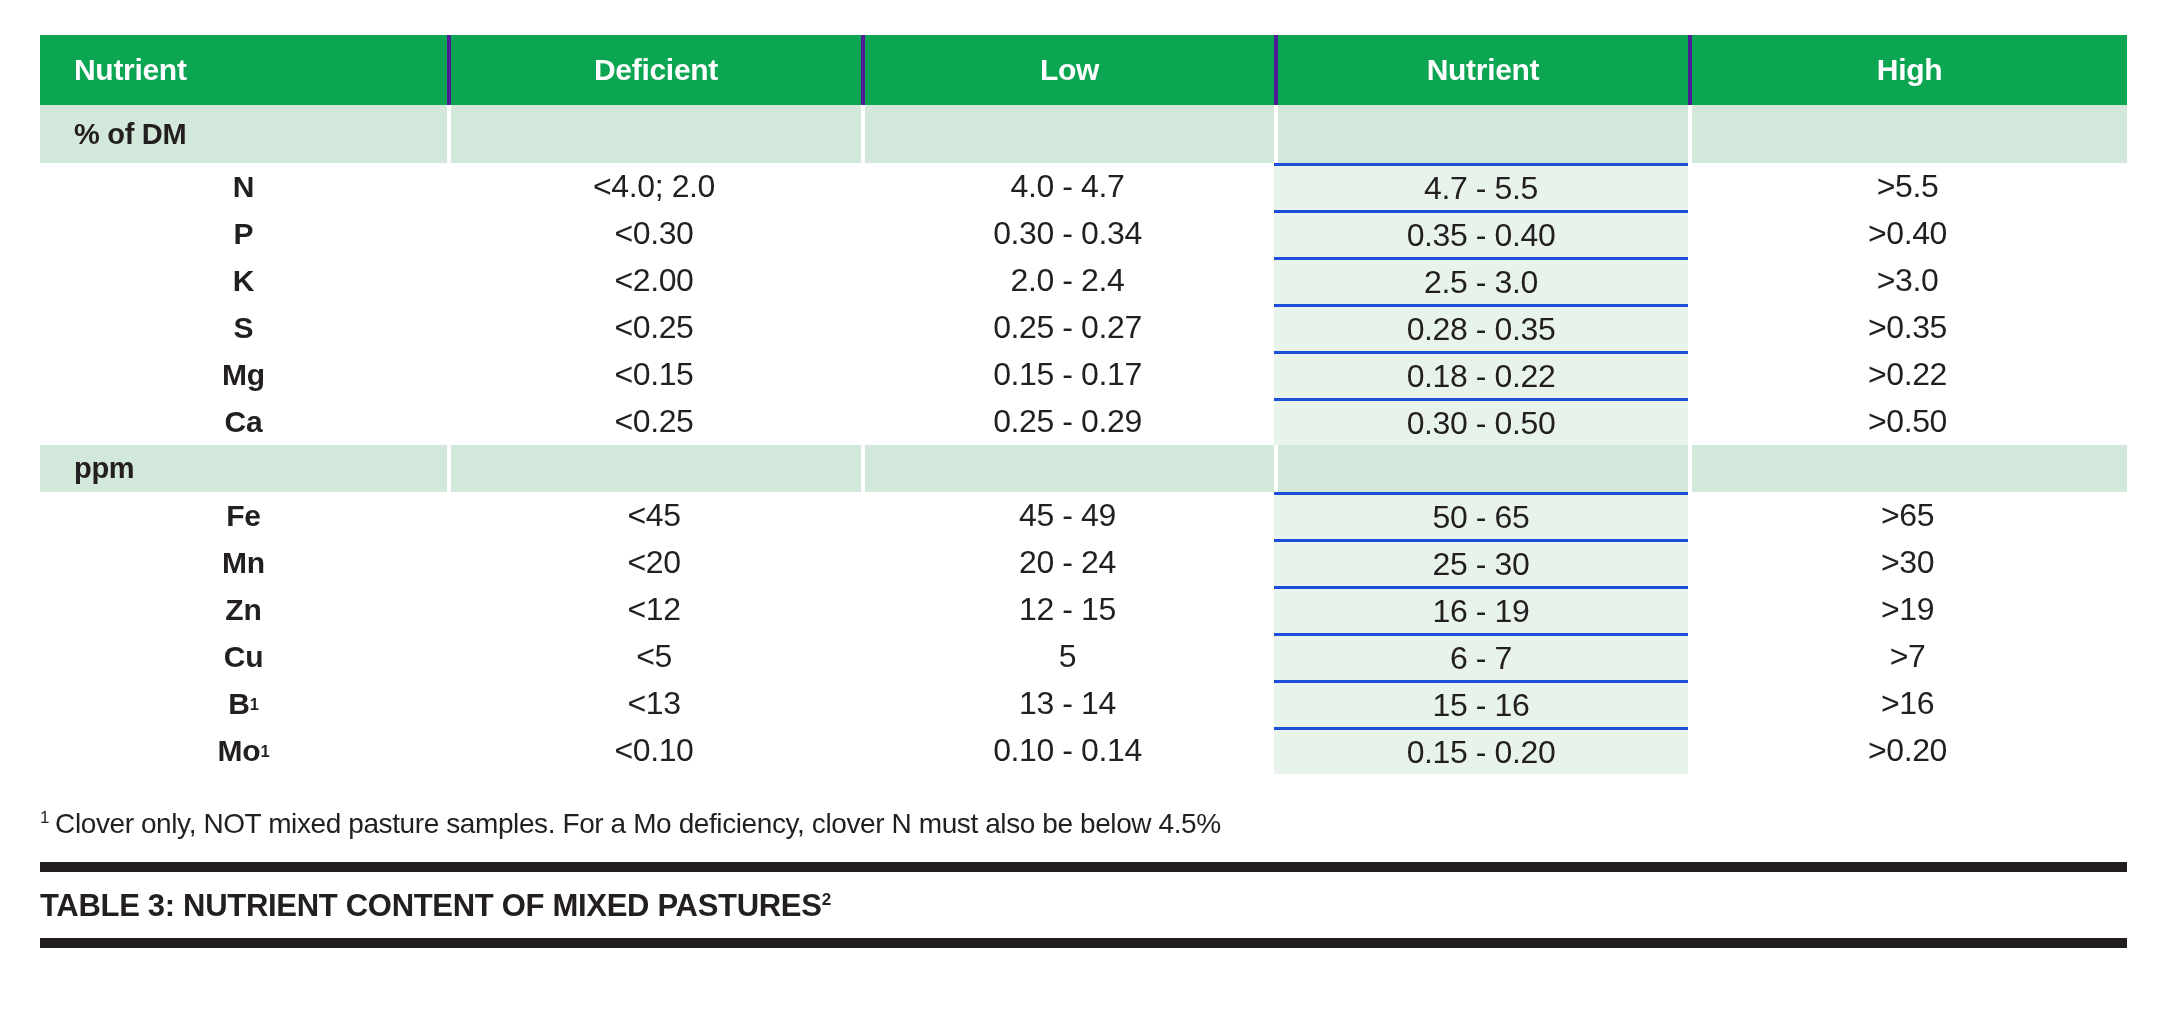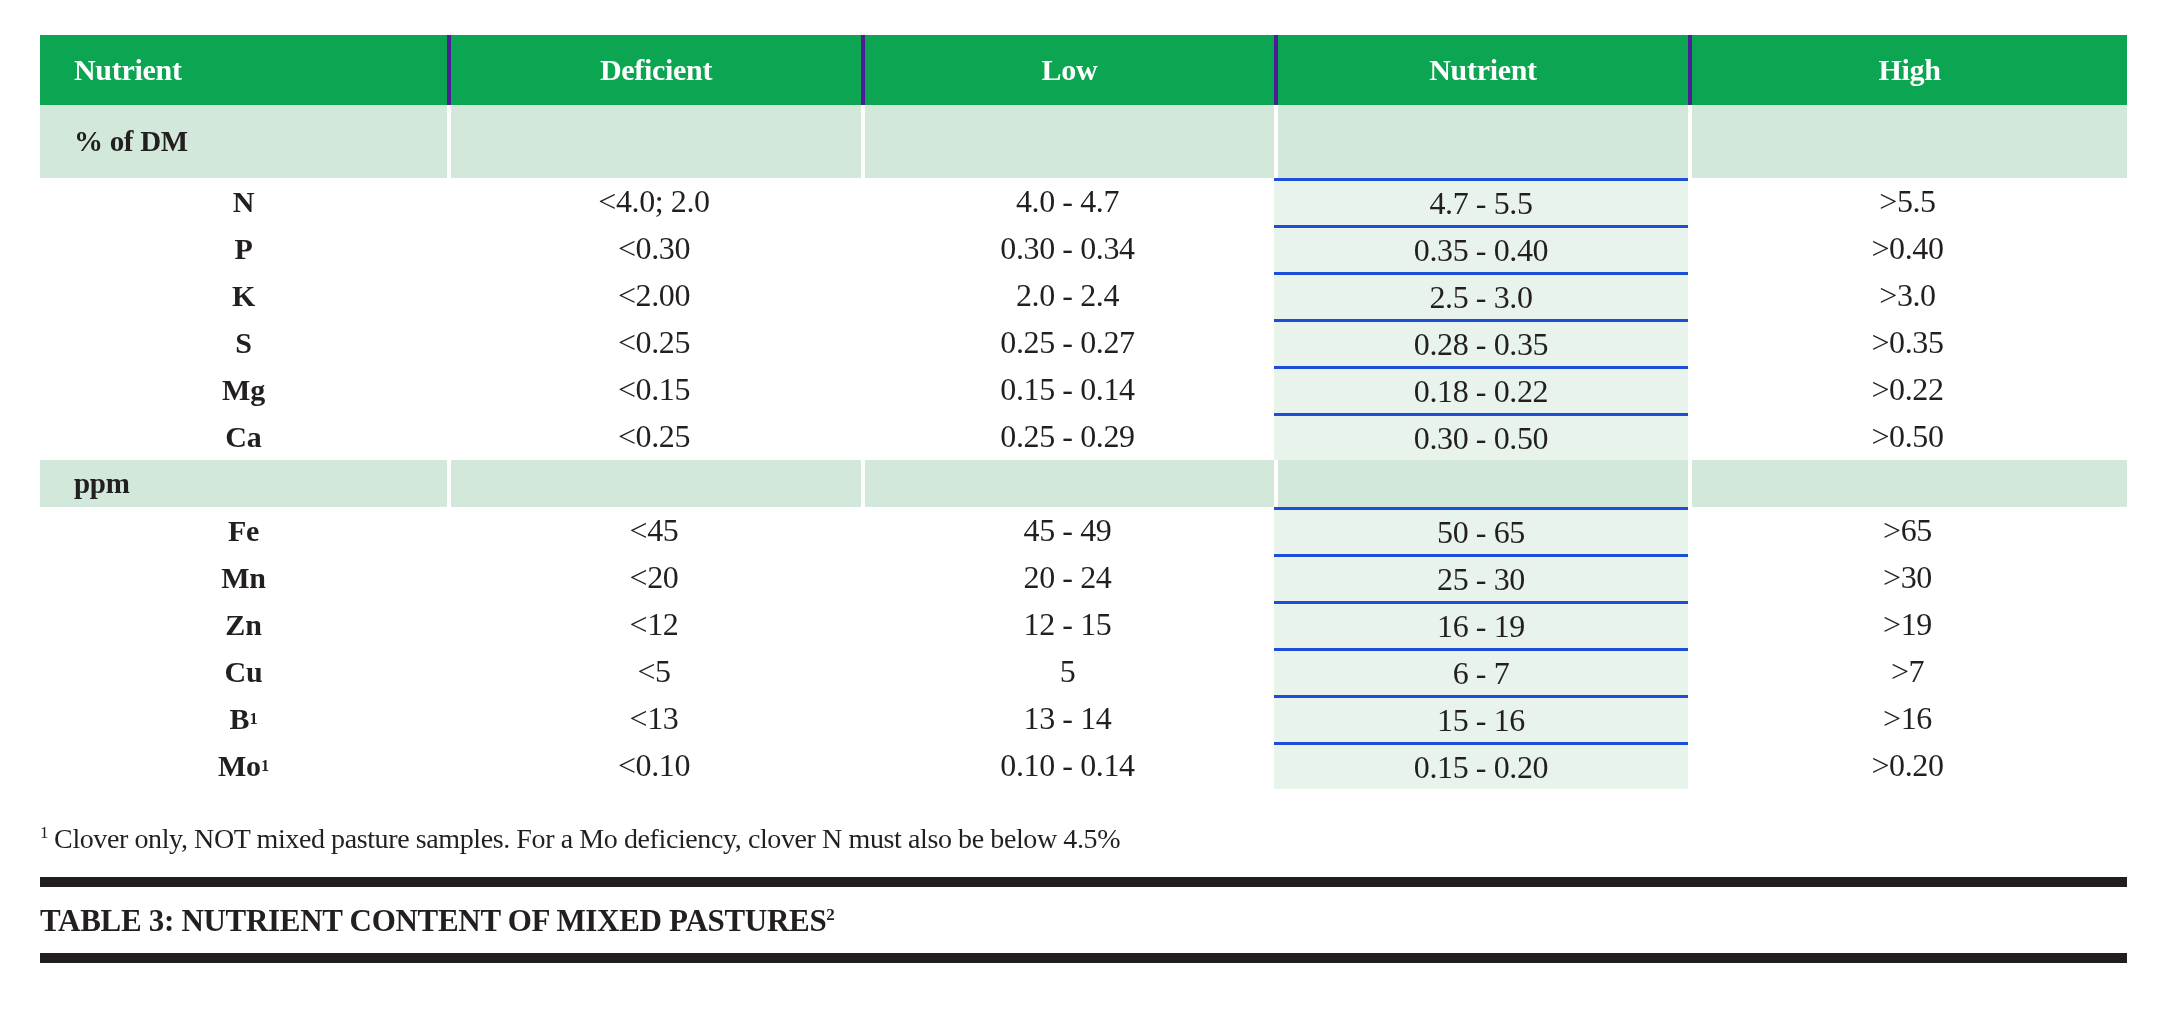--- a/index.html
+++ b/index.html
@@ -7,21 +7,21 @@
     --band:#d2e8da;
     --tint:#e7f3eb;
     --ink:#231f20;
     --rule:#221e1f;
   }
   html,body{margin:0;padding:0;background:#fff;}
   .page{
     position:relative;
     width:2169px;height:1010px;
     background:#fff;
-    font-family:Liberation Serif, serif;
+    font-family:Liberation Sans, sans-serif;
     color:var(--ink);
     overflow:hidden;
   }
   .content{position:absolute;left:40px;top:35px;width:2087px;}
   .grid{display:grid;grid-template-columns:407px 414px 413px 414px 439px;}
   
   .header-row{height:70px;}
   .hcell{
     background:var(--green);color:#fff;
     font-weight:700;font-size:30px;letter-spacing:-0.3px;
@@ -29,21 +29,21 @@
     box-sizing:border-box;
   }
   .hcell.first{justify-content:flex-start;padding-left:34px;}
   .hcell.sep{border-left:4px solid #4c1d95;}
   
   .band-row .bcell{
     background:var(--band);
     box-sizing:border-box;
     display:flex;align-items:center;
   }
-  .band-tall{height:73px;}
+  .band-tall{height:58px;}
   .band-short{height:47px;}
   .band-row .bcell.sep{border-left:4px solid #fff;}
   .band-row .label{
     font-weight:700;font-size:29px;letter-spacing:-0.3px;
     padding-left:34px;color:var(--ink);
   }
   
   .data-row{height:47px;}
   .cell{
     display:flex;align-items:center;justify-content:center;
@@ -116,21 +116,21 @@
           <div class="grid data-row">
             <div class="cell nutrient">S</div>
             <div class="cell">&lt;0.25</div>
             <div class="cell">0.25 - 0.27</div>
             <div class="cell opt">0.28 - 0.35</div>
             <div class="cell">&gt;0.35</div>
           </div>
           <div class="grid data-row">
             <div class="cell nutrient">Mg</div>
             <div class="cell">&lt;0.15</div>
-            <div class="cell">0.15 - 0.14</div>
+            <div class="cell">0.15 - 0.17</div>
             <div class="cell opt">0.18 - 0.22</div>
             <div class="cell">&gt;0.22</div>
           </div>
           <div class="grid data-row">
             <div class="cell nutrient">Ca</div>
             <div class="cell">&lt;0.25</div>
             <div class="cell">0.25 - 0.29</div>
             <div class="cell opt">0.30 - 0.50</div>
             <div class="cell">&gt;0.50</div>
           </div>

